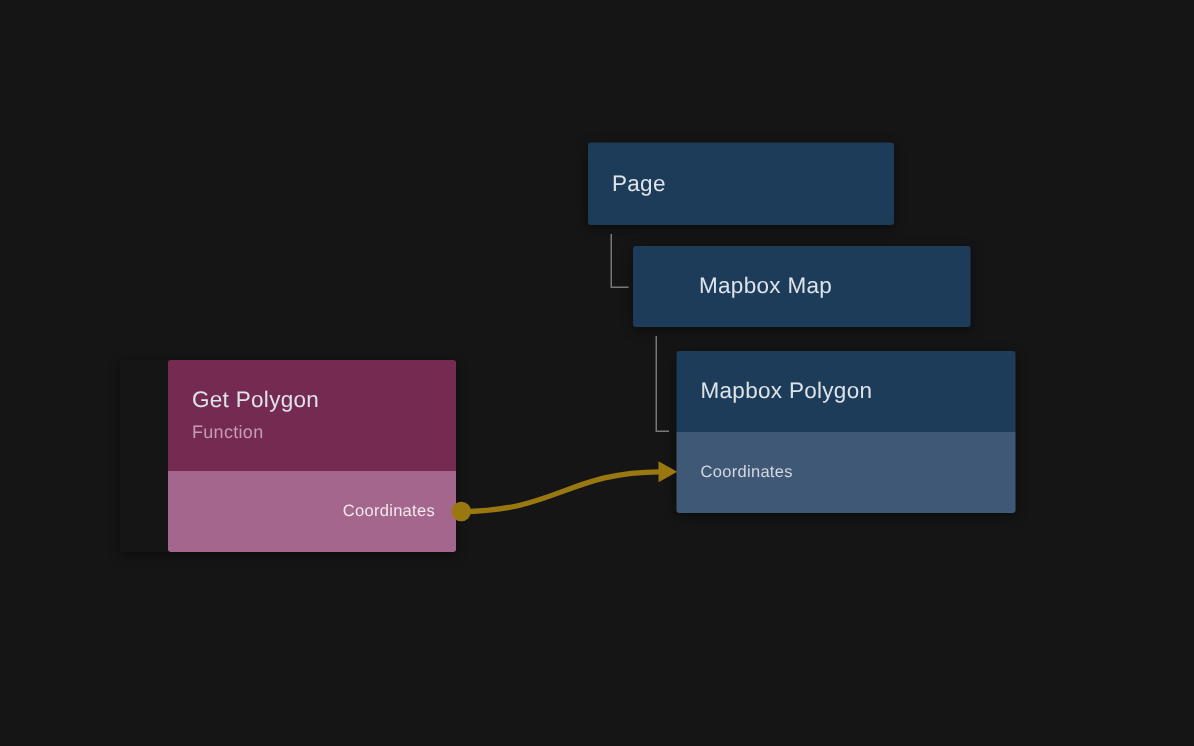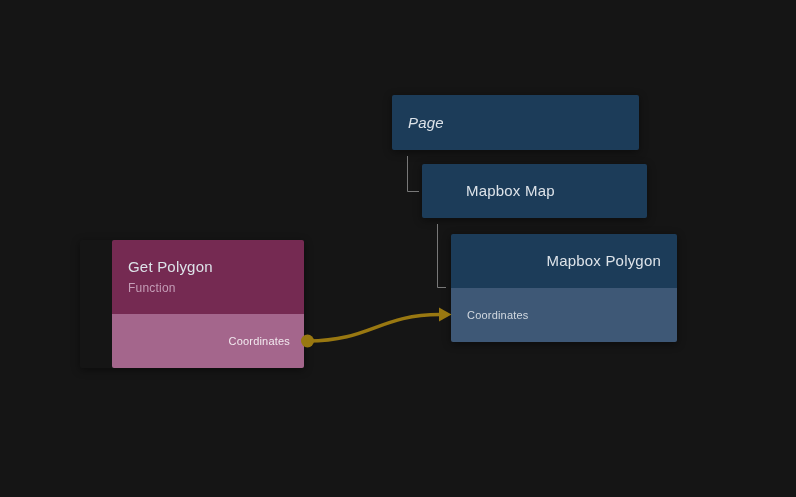--- a/index.html
+++ b/index.html
@@ -65,26 +65,26 @@
     padding: 0 16px;
     justify-content: flex-start;
   }
   .magenta-row {
     background: var(--node-magenta-row, #a4668c);
     color: var(--row-text-magenta, #f2e9ef);
     padding: 0 14px;
     justify-content: flex-end;
   }
   
-  .node-page           { left: 392px; top: 95px;  width: 247px; font-style: italic; }
+  .node-page           { left: 392px; top: 95px;  width: 204px; }
   .node-page .node-hdr { height: 55px; }
   .node-mapbox-map           { left: 422px; top: 164px; width: 225px; }
   .node-mapbox-map .node-hdr { height: 54px; padding-left: 44px; }
   .node-mapbox-polygon           { left: 451px; top: 234px; width: 226px; }
-  .node-mapbox-polygon .node-hdr { height: 54px; text-align: right; }
+  .node-mapbox-polygon .node-hdr { height: 54px; }
   .node-get-polygon           { left: 80px; top: 240px; width: 192px; padding-left: 32px; }
   .node-get-polygon .node-hdr { height: 74px; }
   .port-dot {
     position: absolute;
     right: -10px;
     top: 50%;
     transform: translateY(-50%);
     width: 13px;
     height: 13px;
     border-radius: 50%;

